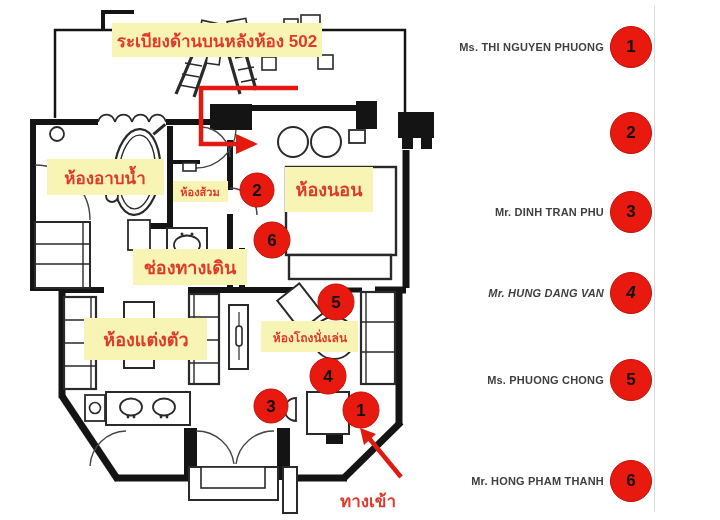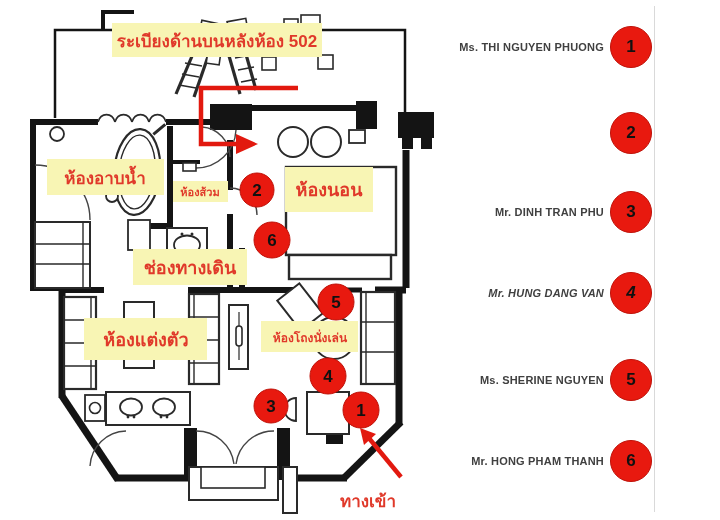--- a/index.html
+++ b/index.html
@@ -271,23 +271,23 @@
     </div>
     <div class="legend-row" style="top:192px;">
       <span class="legend-name">Mr. DINH TRAN PHU</span>
       <span class="badge">3</span>
     </div>
     <div class="legend-row" style="top:273px;font-style:italic;">
       <span class="legend-name">Mr. HUNG DANG VAN</span>
       <span class="badge">4</span>
     </div>
     <div class="legend-row" style="top:360px;">
-      <span class="legend-name">Ms. SHERINE NGUYEN</span>
+      <span class="legend-name">Ms. PHUONG CHONG</span>
       <span class="badge">5</span>
     </div>
-    <div class="legend-row" style="top:441px;margin-left:41px;">
+    <div class="legend-row" style="top:461px;margin-left:41px;">
       <span class="legend-name">Mr. HONG PHAM THANH</span>
       <span class="badge">6</span>
     </div>
   </div>
 
   <div class="legend-divider"></div>
 </div>
 
 </body></html>

